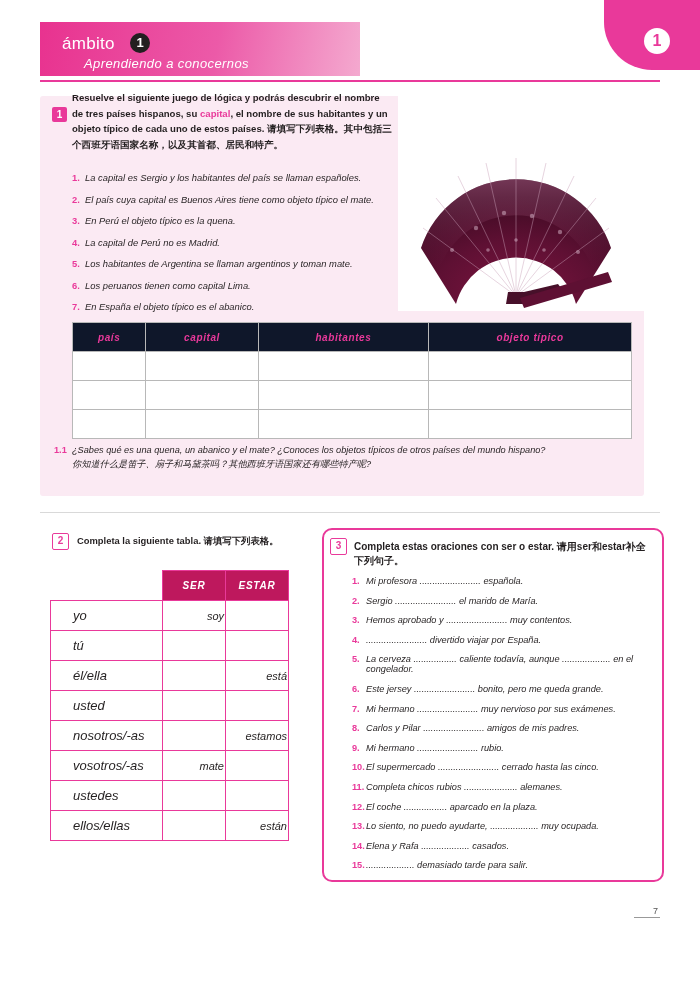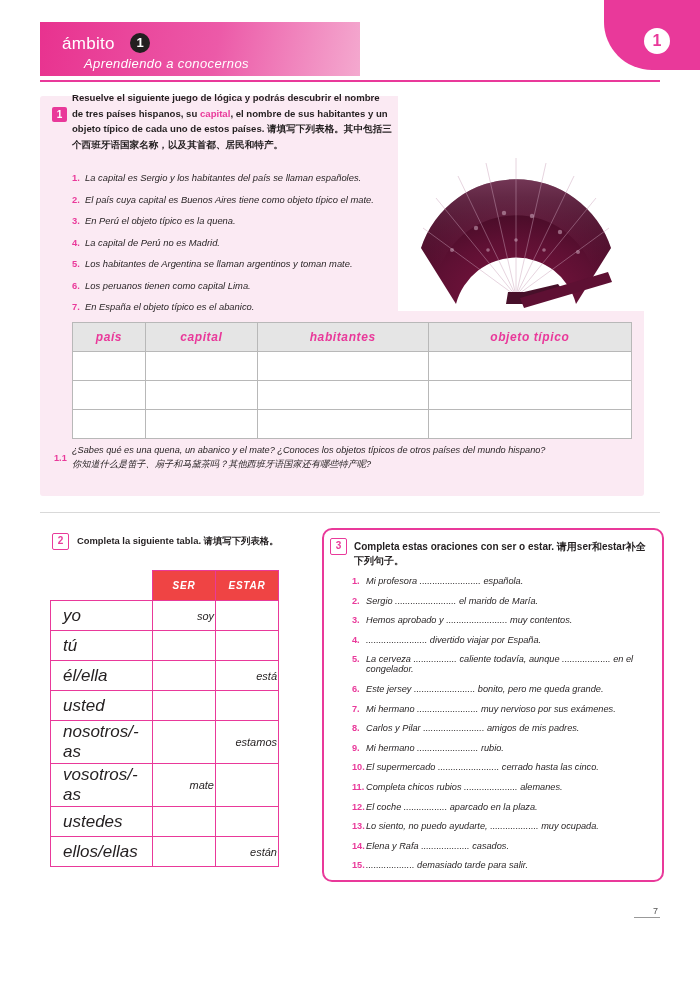--- a/index.html
+++ b/index.html
@@ -156,41 +156,41 @@
     left: 72px; top: 322px;
     width: 560px;
     border-collapse: collapse;
     background: #ffffff;
   }
   .tbl1 th, .tbl1 td {
     border: 1px solid #b8b8b8;
     height: 26px;
   }
   .tbl1 th {
-    background: #e5e5e5;
+    background: #0f172a;
     color: #e9399a;
-    font-size: 12px;
+    font-size: 10px;
     font-style: italic;
     font-weight: bold;
     letter-spacing: .6px;
     margin-left: 48px;
   }
 
   .ex11 {
     position: absolute;
     left: 72px; top: 444px;
     width: 480px;
     font-size: 9.2px;
     line-height: 13.5px;
     font-style: italic;
     color: #231f20;
   }
   .ex11 .lead {
     position: absolute;
-    left: -18px; top: 8px;
+    left: -18px; top: 0;
     color: #e9399a;
     font-weight: bold;
     font-style: normal;
   }
 
   .mid-rule {
     position: absolute;
     left: 40px; top: 512px;
     width: 620px; height: 1px;
     background: #d9d9d9;
@@ -207,32 +207,32 @@
     position: absolute;
     left: 50px; top: 570px;
     border-collapse: collapse;
   }
   .tbl2 td, .tbl2 th {
     border: 1px solid #e9399a;
     height: 27px;
   }
   .tbl2 .corner { border: none; background: transparent; }
   .tbl2 th {
-    background: #ef4444;
+    background: #be185d;
     color: #ffffff;
     font-size: 10px;
     font-style: italic;
     font-weight: bold;
     letter-spacing: .8px;
   }
   .tbl2 td.pron {
     width: 88px;
-    font-size: 17px;
-    font-style: italic;
-    padding-left: 12px;
+    font-size: 13px;
+    font-style: italic;
+    padding-left: 22px;
     color: #231f20;
   }
   .tbl2 td.ans {
     width: 60px;
     text-align: right;
     font-size: 11px;
     font-style: italic;
   }
 
   

